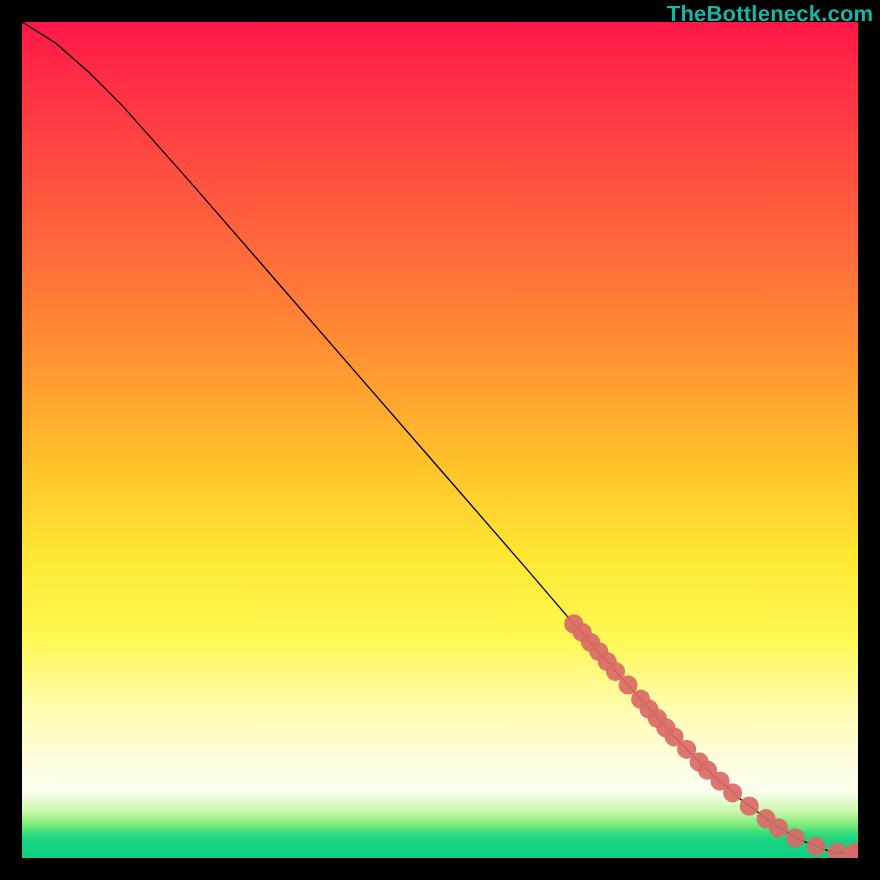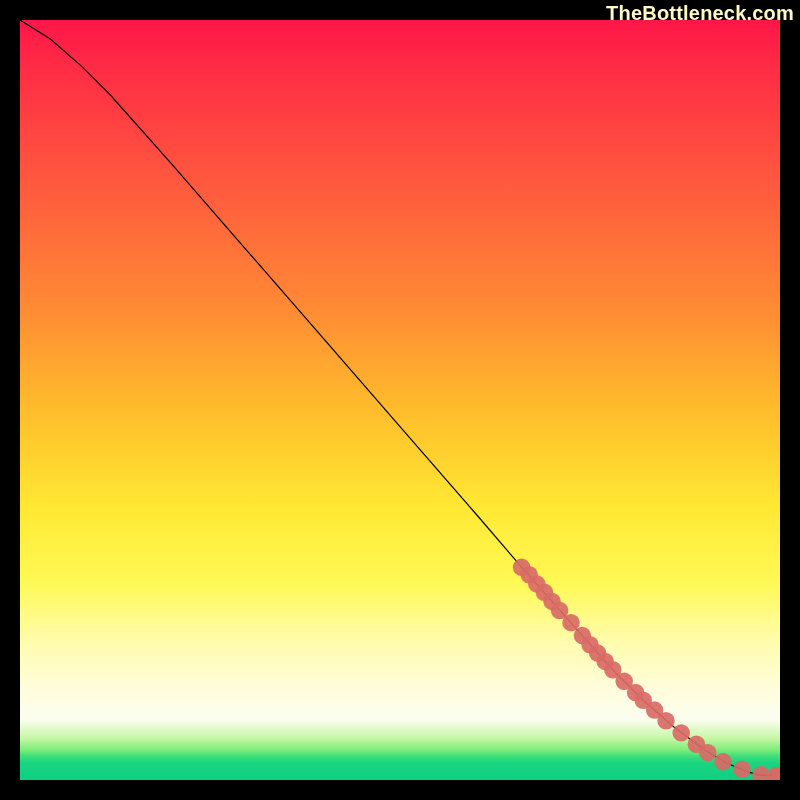--- a/index.html
+++ b/index.html
@@ -53,21 +53,21 @@
   .curve-layer {
     position: absolute;
     left: 0; top: 0;
     width: 100%;
     height: 100%;
   }
   .watermark {
     position: absolute;
     top: 2px;
     right: 6px;
-    color: #fef9c3;
+    color: #14b8a6;
     font-size: 20px;
     font-weight: 600;
     letter-spacing: 0.2px;
     user-select: none;
   }
 </style>
 </head>
 <body>
 
 <div class="stage">

